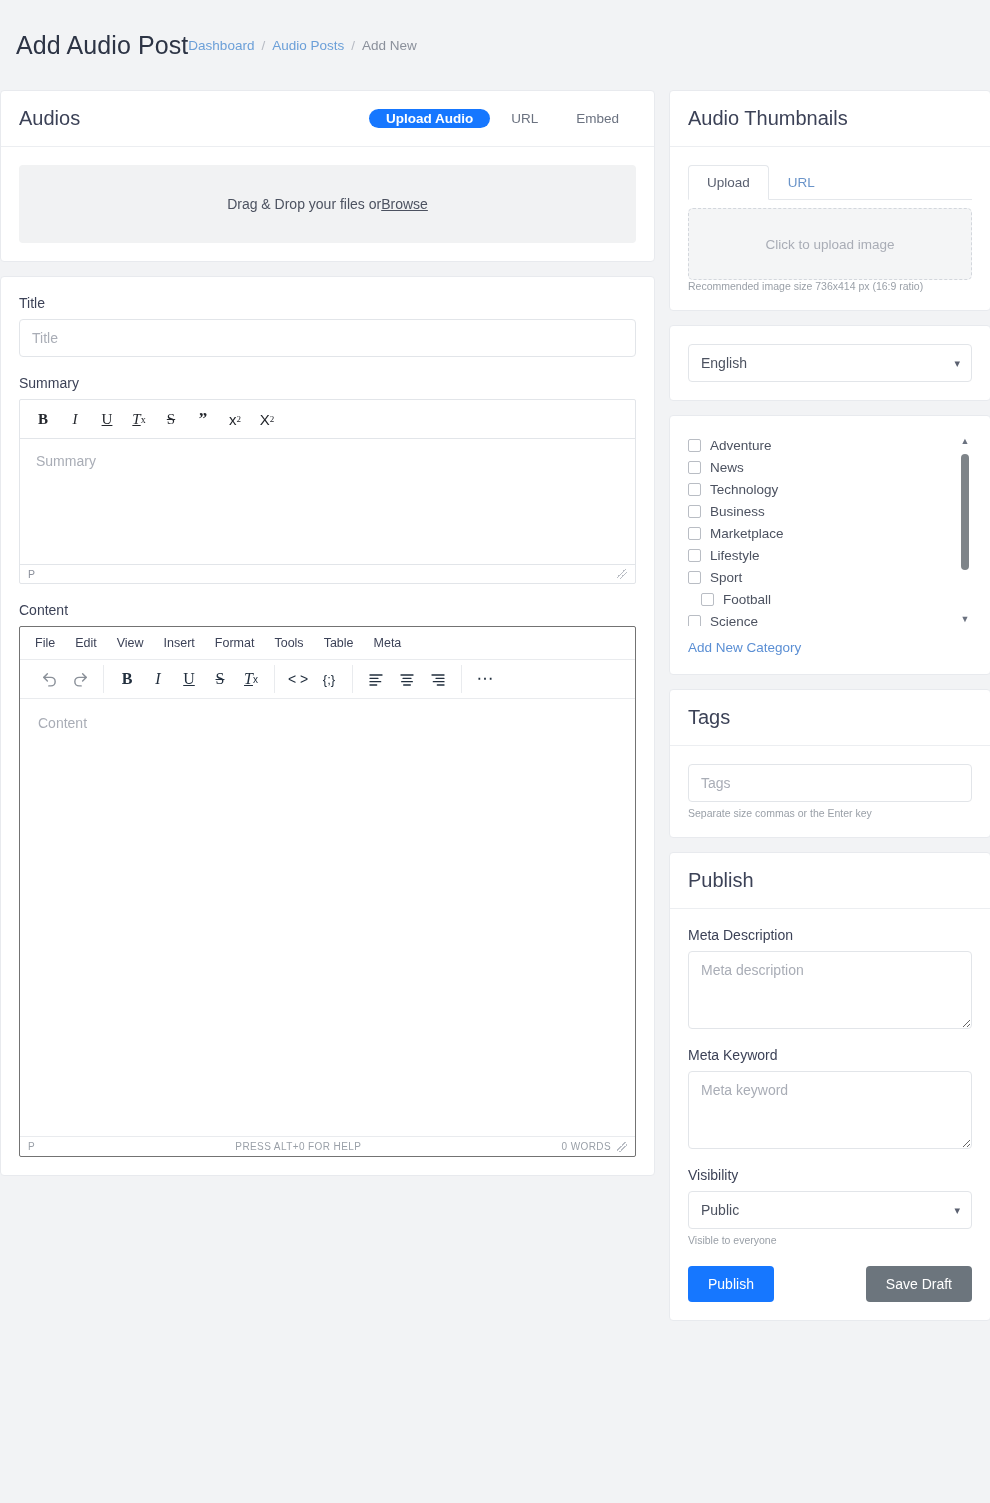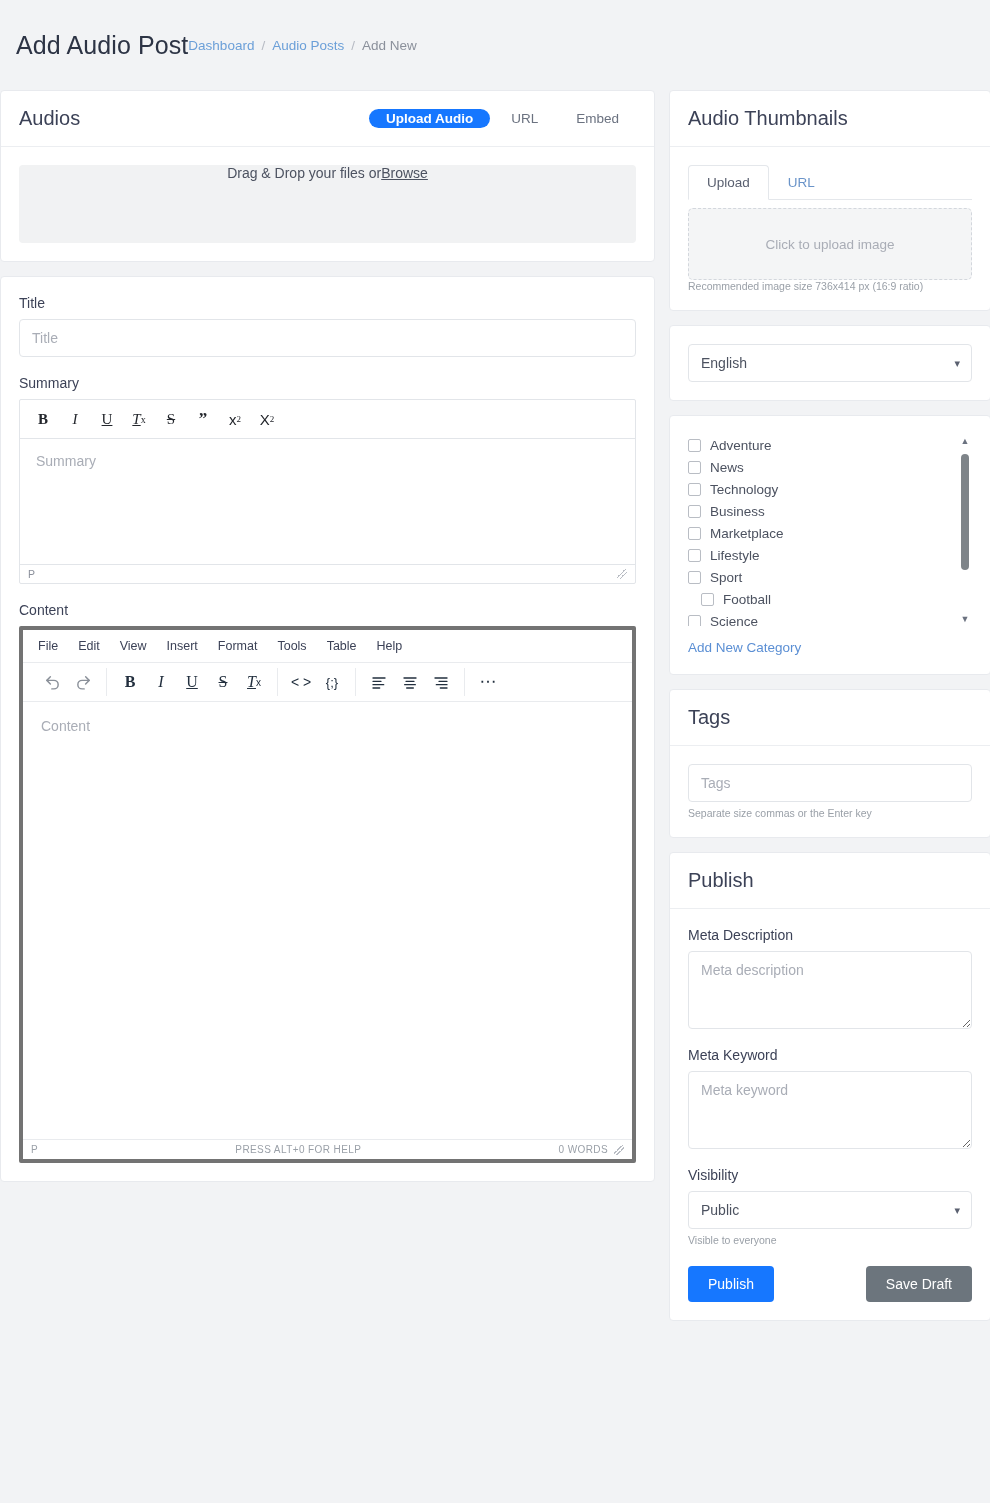--- a/index.html
+++ b/index.html
@@ -78,20 +78,21 @@
   .tab-pill.active {
     background: #1677ff;
     color: #ffffff;
     font-weight: 700;
   }
   .dropzone {
     background: #f1f2f3;
     border-radius: 4px;
     height: 78px;
     display: flex;
+    align-items: center;
     justify-content: center;
     font-size: 14px;
     color: #4c5260;
     cursor: pointer;
   }
   .dropzone u { text-decoration: underline; }
 
   
   .field-label {
     font-size: 14px;
@@ -151,21 +152,21 @@
   }
   .resize-grip {
     width: 10px; height: 10px;
     background:
       linear-gradient(135deg, transparent 0 40%, #b9bdc4 40% 48%, transparent 48% 60%, #b9bdc4 60% 68%, transparent 68%);
     cursor: nwse-resize;
   }
 
   
   .rich-editor {
-    border: 4px solid #737373;
+    border: 1px solid #737373;
     border-radius: 2px;
     background: #fff;
   }
   .rich-menubar {
     display: flex;
     align-items: center;
     gap: 2px;
     padding: 5px 6px;
     border-bottom: 1px solid #e9ebee;
   }
@@ -452,21 +453,21 @@
         <label class="field-label">Content</label>
         <div class="rich-editor">
           <div class="rich-menubar">
             <div class="menu-item">File</div>
             <div class="menu-item">Edit</div>
             <div class="menu-item">View</div>
             <div class="menu-item">Insert</div>
             <div class="menu-item">Format</div>
             <div class="menu-item">Tools</div>
             <div class="menu-item">Table</div>
-            <div class="menu-item">Help</div>
+            <div class="menu-item">Meta</div>
           </div>
           <div class="rich-toolbar">
             <div class="tb-group">
               <div class="tb-btn">
                 <svg width="17" height="17" viewBox="0 0 24 24" fill="none" stroke="#8a9099" stroke-width="2" stroke-linecap="round" stroke-linejoin="round">
                     <path d="M9 14L4 9l5-5"></path>
                     <path d="M4 9h10a6 6 0 0 1 0 12h-3"></path>
                   </svg>
               </div>
               <div class="tb-btn">

